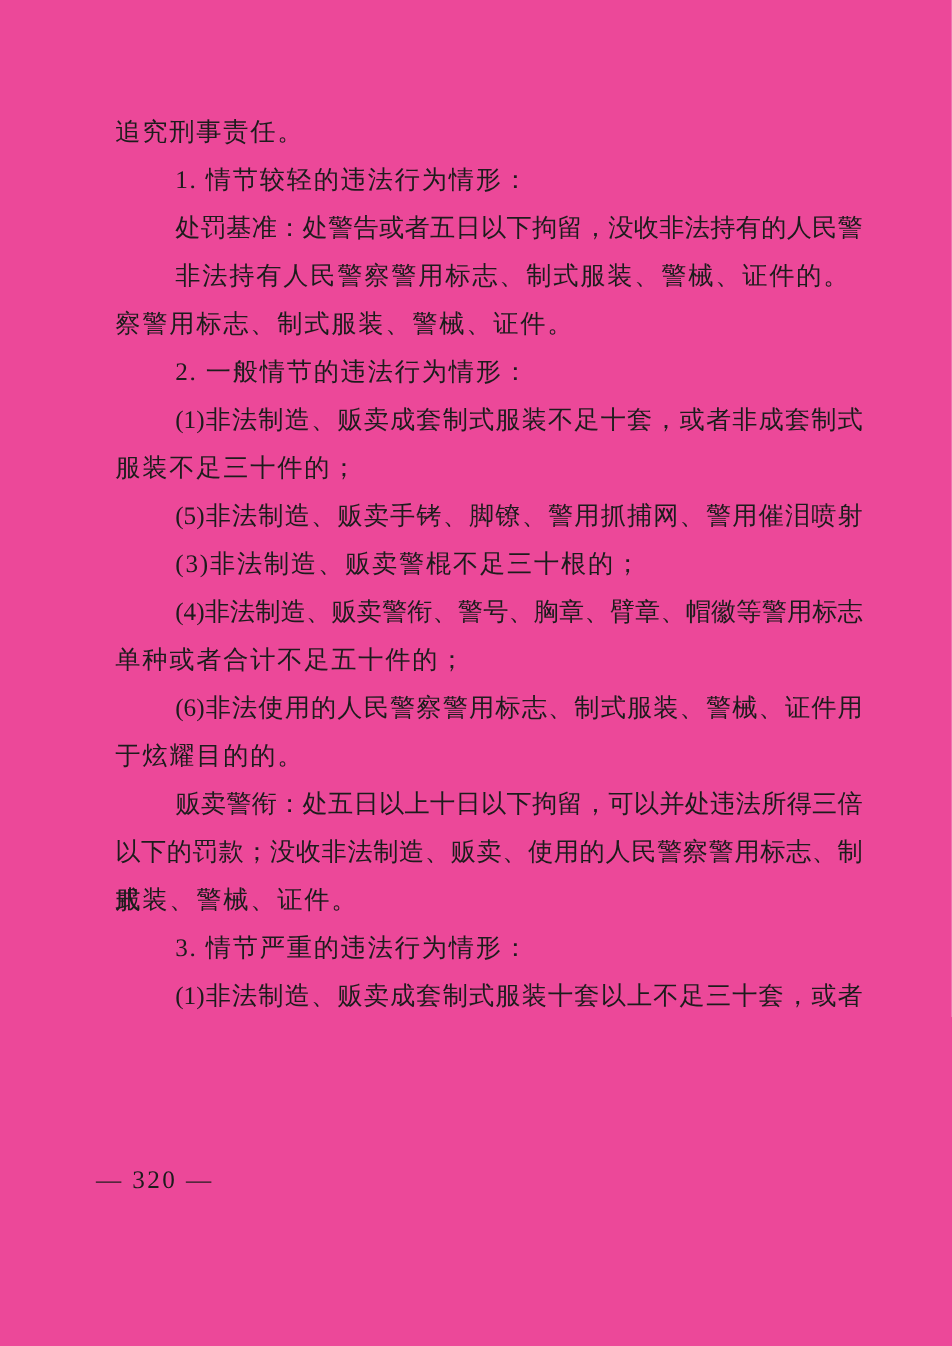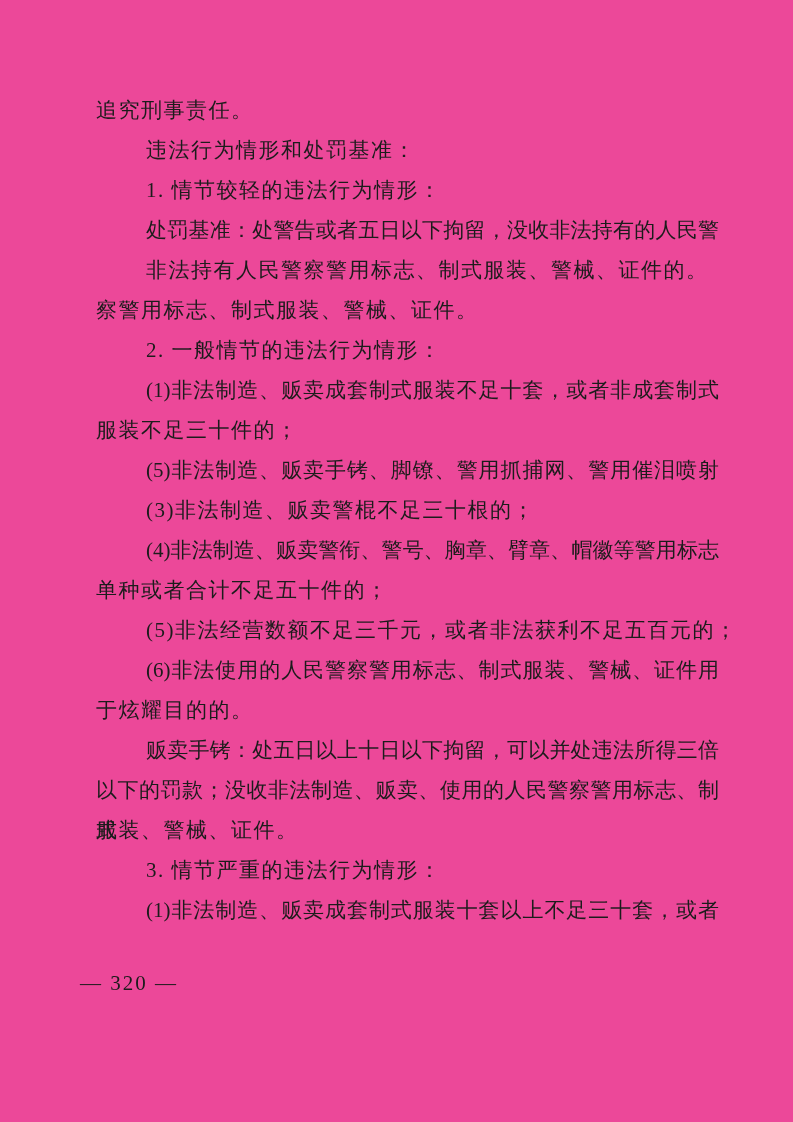--- a/index.html
+++ b/index.html
@@ -49,36 +49,34 @@
     color: #1c1c1c;
     letter-spacing: 2px;
   }
 </style>
 </head>
 <body>
 
 <div class="page">
   <div class="textblock">
     <div class="ln left">追究刑事责任。</div>
-    <div class="ln ind left">违法行为情形和处罚基准：</div>
     <div class="ln ind left">1. 情节较轻的违法行为情形：</div>
     <div class="ln ind just">处罚基准：处警告或者五日以下拘留，没收非法持有的人民警</div>
     <div class="ln ind left">非法持有人民警察警用标志、制式服装、警械、证件的。</div>
     <div class="ln left">察警用标志、制式服装、警械、证件。</div>
     <div class="ln ind left">2. 一般情节的违法行为情形：</div>
     <div class="ln ind just">(1)非法制造、贩卖成套制式服装不足十套，或者非成套制式</div>
     <div class="ln left">服装不足三十件的；</div>
     <div class="ln ind just">(5)非法制造、贩卖手铐、脚镣、警用抓捕网、警用催泪喷射</div>
     <div class="ln ind left">(3)非法制造、贩卖警棍不足三十根的；</div>
     <div class="ln ind just">(4)非法制造、贩卖警衔、警号、胸章、臂章、帽徽等警用标志</div>
     <div class="ln left">单种或者合计不足五十件的；</div>
-    <div class="ln ind left">(5)非法经营数额不足三千元，或者非法获利不足五百元的；</div>
     <div class="ln ind just">(6)非法使用的人民警察警用标志、制式服装、警械、证件用</div>
     <div class="ln left">于炫耀目的的。</div>
-    <div class="ln ind just">贩卖手铐：处五日以上十日以下拘留，可以并处违法所得三倍</div>
+    <div class="ln ind just">贩卖警衔：处五日以上十日以下拘留，可以并处违法所得三倍</div>
     <div class="ln just">以下的罚款；没收非法制造、贩卖、使用的人民警察警用标志、制式</div>
     <div class="ln left">服装、警械、证件。</div>
     <div class="ln ind left">3. 情节严重的违法行为情形：</div>
     <div class="ln ind just">(1)非法制造、贩卖成套制式服装十套以上不足三十套，或者</div>
   </div>
 
   <div class="footer">— 320 —</div>
 </div>
 
 </body></html>

